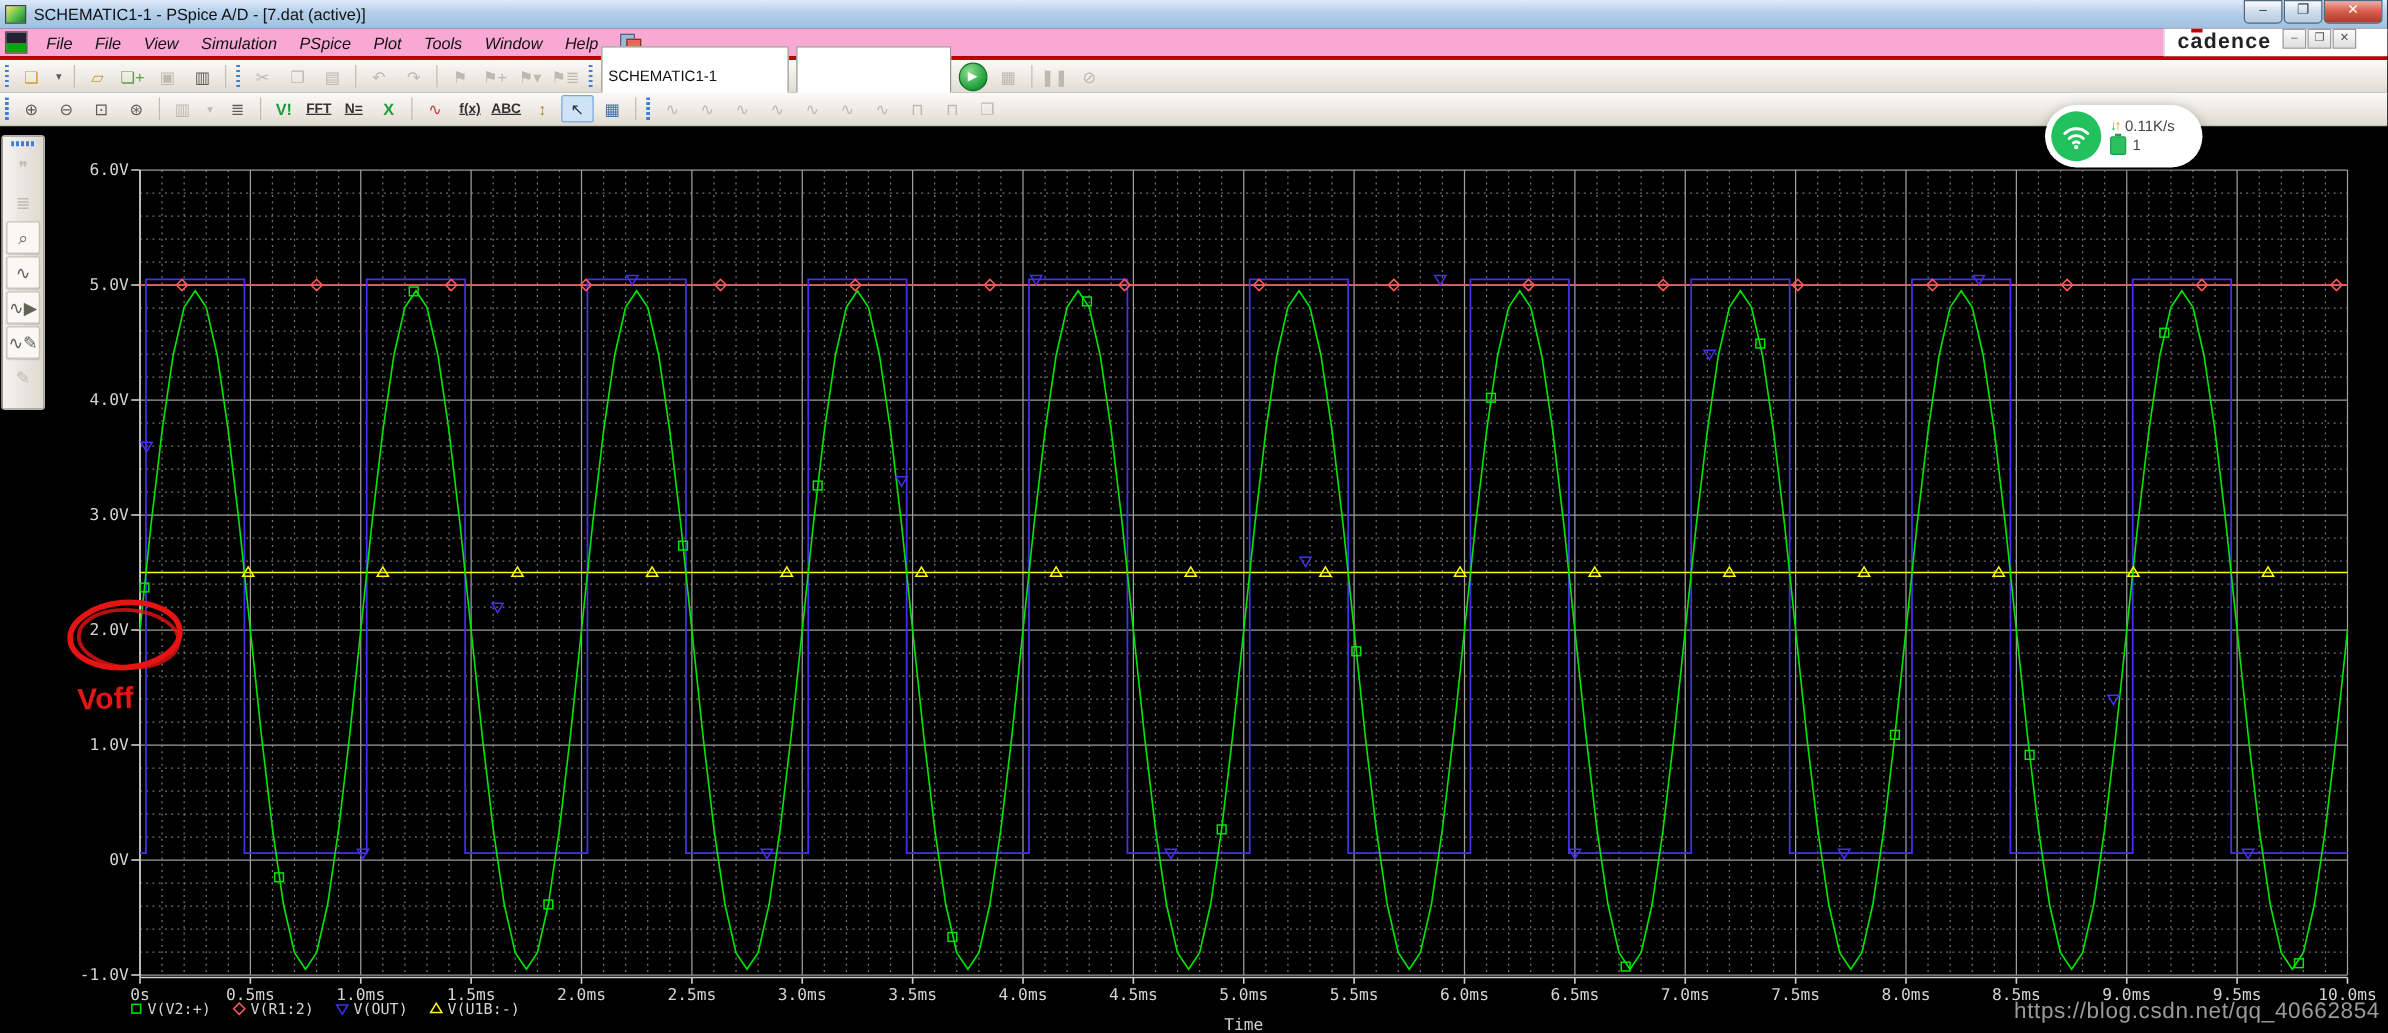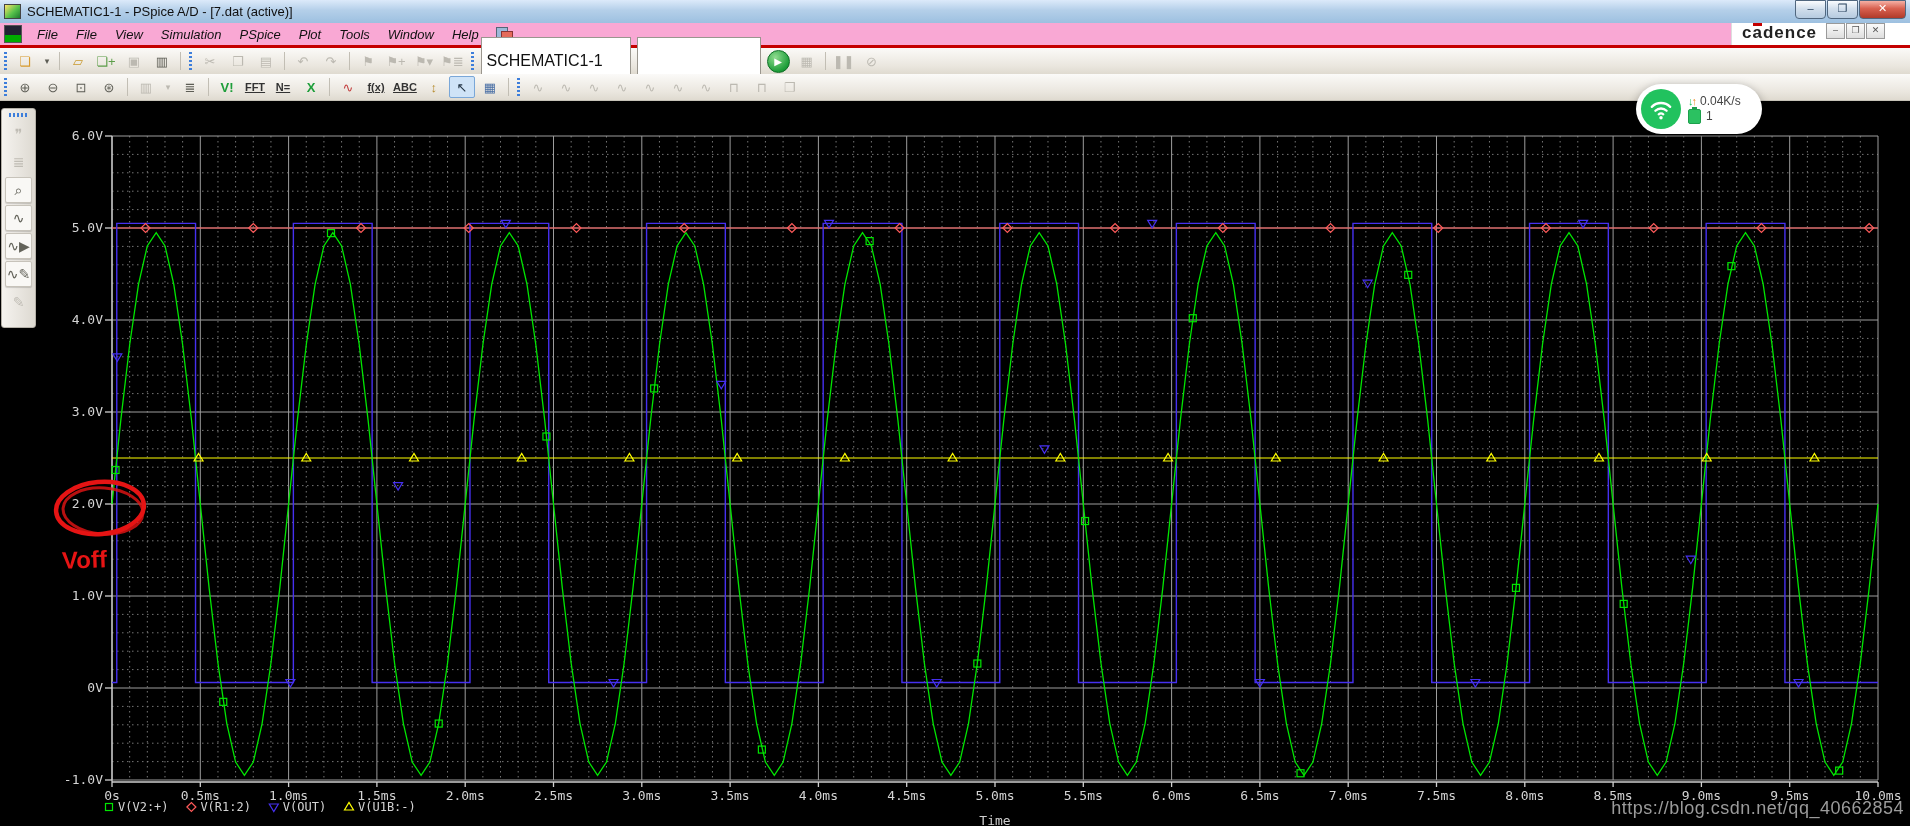--- a/index.html
+++ b/index.html
@@ -46,21 +46,21 @@
   .tb-icon{min-width:22px;height:20px;margin:1px 1px;display:flex;align-items:center;justify-content:center;
     font-size:13px;color:#5d5d55;border-radius:2px;border:1px solid transparent;padding:0 1px;}
   .tb-icon.small{font-size:11px;font-weight:bold;letter-spacing:0;text-decoration:underline;}
   .tb-icon.bold{font-weight:bold;font-size:13px;}
   .tb-icon.narrow{min-width:10px;font-size:9px;}
   .tb-icon.disabled{color:#bcb9b1;}
   .tb-icon.active{border:1px solid #7aa7d8;background:#cfe3f7;color:#234;}
   .tb-sep{width:1px;height:18px;background:#c2beb4;margin:0 4px;}
   .tb-grip{width:3px;height:18px;margin:0 4px;
     background:repeating-linear-gradient(#3d7edb 0 2px,rgba(0,0,0,0) 2px 4px);}
-  .tb-field{height:16px;background:#fff;border:1px solid #9a968e;font-size:16px;
+  .tb-field{height:16px;background:#fff;border:1px solid #9a968e;font-size:12px;
     padding:15px 5px;margin:0 3px;display:flex;align-items:center;color:#111;}
   .run-btn{width:21px;height:21px;border-radius:50%;margin:0 3px;
     background:radial-gradient(circle at 35% 30%,#8fdc8f,#1e9e3a 70%,#0f7326);
     border:1px solid #0c6e24;color:#fff;font-size:10px;display:flex;align-items:center;justify-content:center;}
 
   
   .main{position:absolute;top:100px;left:0;right:0;bottom:0;background:#000;}
   #plot-svg{position:absolute;left:0;top:0;}
 
   .side-toolbar{position:absolute;left:1px;top:8px;width:33px;height:218px;z-index:20;
@@ -521,20 +521,20 @@
       <path d="M3.5,10 A12,12 0 0 1 20.5,10" fill="none" stroke="#fff" stroke-width="2.1" stroke-linecap="round"></path>
       <path d="M6.8,13.6 A7.6,7.6 0 0 1 17.2,13.6" fill="none" stroke="#fff" stroke-width="2.1" stroke-linecap="round"></path>
       <path d="M9.9,16.9 A3.2,3.2 0 0 1 14.1,16.9" fill="none" stroke="#fff" stroke-width="2.1" stroke-linecap="round"></path>
       <circle cx="12" cy="20" r="1.6" fill="#fff"></circle>
     </svg>
   </div>
   <div class="net-col">
     <div class="net-line">
       <span class="arr-d">↓</span>
       <span class="arr-u">↑</span>
-      <span>0.04K/s</span>
+      <span>0.11K/s</span>
     </div>
     <div class="net-line">
       <span class="battery"></span>
       <span>1</span>
     </div>
   </div>
 </div>
 
 </body></html>

